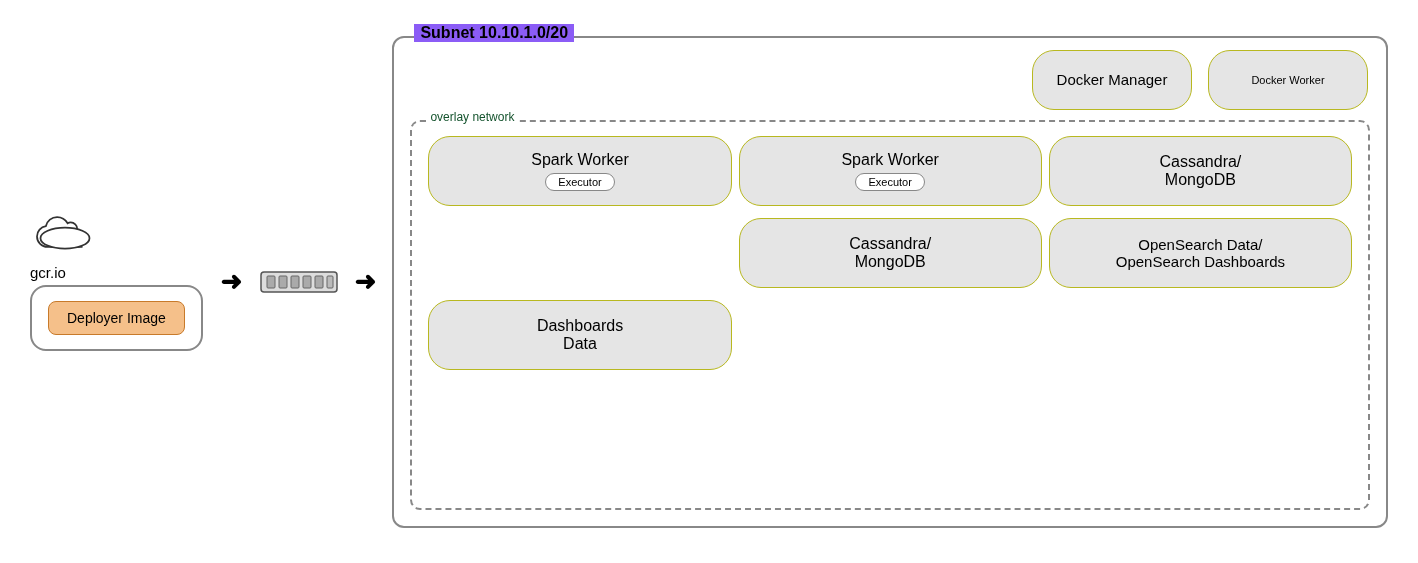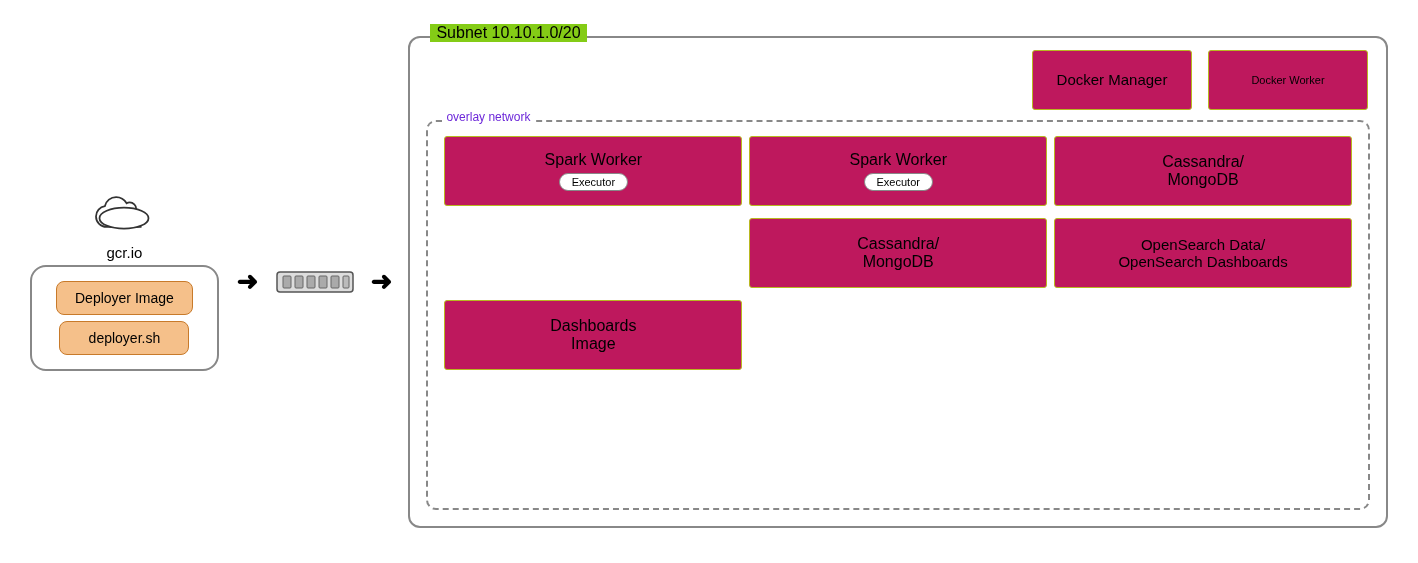--- a/index.html
+++ b/index.html
@@ -19,41 +19,41 @@
       display: flex;
       align-items: center;
       width: 100%;
       height: 100%;
     }
 
     
     .left-section {
       display: flex;
       flex-direction: column;
-      align-items: center;
+      align-items: flex-start;
       margin-right: 10px;
       flex-shrink: 0;
     }
 
     .cloud-label {
       font-size: 15px;
       margin-bottom: 4px;
       font-weight: normal;
     }
 
     .cloud-icon {
       width: 70px;
       height: 45px;
       margin-bottom: 6px;
     }
 
     .deployer-box {
       border: 2px solid #888;
       border-radius: 16px;
-      padding: 14px 24px;
+      padding: 14px 16px;
       background: white;
       display: flex;
       flex-direction: column;
       align-items: center;
       gap: 6px;
       min-width: 160px;
     }
 
     .orange-box {
       background: #f5c08a;
@@ -93,50 +93,50 @@
       padding: 12px 16px 16px 16px;
       background: white;
       position: relative;
       min-height: 440px;
     }
 
     .subnet-label {
       position: absolute;
       top: -14px;
       left: 20px;
-      background: #84cc16;
+      background: #8b5cf6;
       padding: 0 6px;
       font-size: 16px;
-      font-weight: 400;
+      font-weight: 700;
     }
 
     
     .overlay-container {
       border: 2px dashed #888;
       border-radius: 10px;
       padding: 14px 16px 16px 16px;
       position: relative;
       height: 100%;
       min-height: 390px;
     }
 
     .overlay-label {
       position: absolute;
       top: -12px;
       left: 14px;
       background: white;
       padding: 0 4px;
       font-size: 12px;
-      color: #6d28d9;
+      color: #14532d;
     }
 
     .yellow-box {
-      background: #be185d;
+      background: #e5e5e5;
       border: 1.5px solid #b8b820;
-      border-radius: 3px;
+      border-radius: 22px;
       padding: 10px 14px;
       font-size: 14px;
       text-align: center;
       display: flex;
       flex-direction: column;
       align-items: center;
       justify-content: center;
       min-height: 60px;
     }
 
@@ -180,23 +180,20 @@
 
     <svg class="cloud-icon" viewBox="0 0 80 50" fill="none" xmlns="http://www.w3.org/2000/svg">
       <path d="M60 38H20C13.4 38 8 32.6 8 26C8 20.1 12.4 15.2 18.2 14.2C19.5 8.4 24.7 4 31 4C36.1 4 40.5 6.8 43 11C44 10.4 45.2 10 46.5 10C50.6 10 54 13.4 54 17.5C54 17.7 54 17.9 54 18.1C57.4 19.3 60 22.5 60 26.5C60 32.3 55.3 37 49.5 37" stroke="#333" stroke-width="2" fill="white"></path>
       <ellipse cx="40" cy="28" rx="28" ry="12" fill="white" stroke="#333" stroke-width="2"></ellipse>
     </svg>
     <span class="cloud-label">gcr.io</span>
 
     <div class="deployer-box">
       <div class="orange-box">
         <span>Deployer Image</span>
-      </div>
-      <div class="orange-box">
-        <span>deployer.sh</span>
       </div>
     </div>
   </div>
 
   <div class="arrow-section">
     <span style="font-size:26px; font-weight:bold;">➜</span>
   </div>
 
   <div class="network-device">
     <svg width="80" height="40" viewBox="0 0 80 40">
@@ -254,21 +251,21 @@
             <span>Cassandra/</span>
             <span>MongoDB</span>
           </div>
 
           <div class="yellow-box small-text-box">
             <span>OpenSearch Data/</span>
             <span>OpenSearch Dashboards</span>
           </div>
           <div class="yellow-box large">
             <span>Dashboards</span>
-            <span>Image</span>
+            <span>Data</span>
           </div>
           <div class="cell-empty"></div>
 
         </div>
       </div>
     </div>
   </div>
 
 </div>
 

